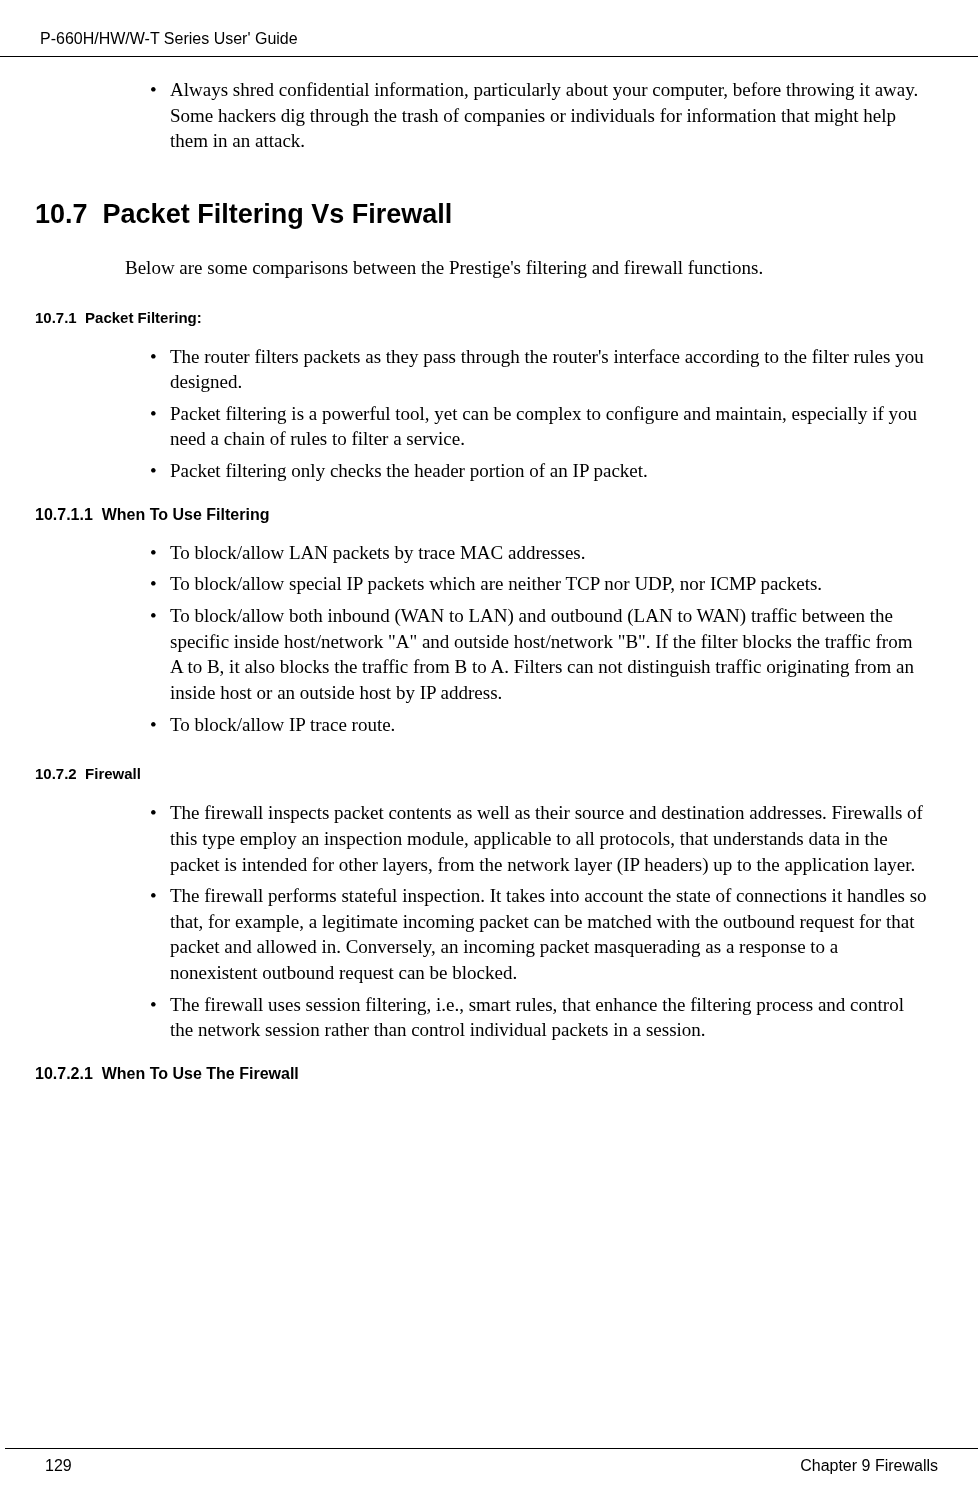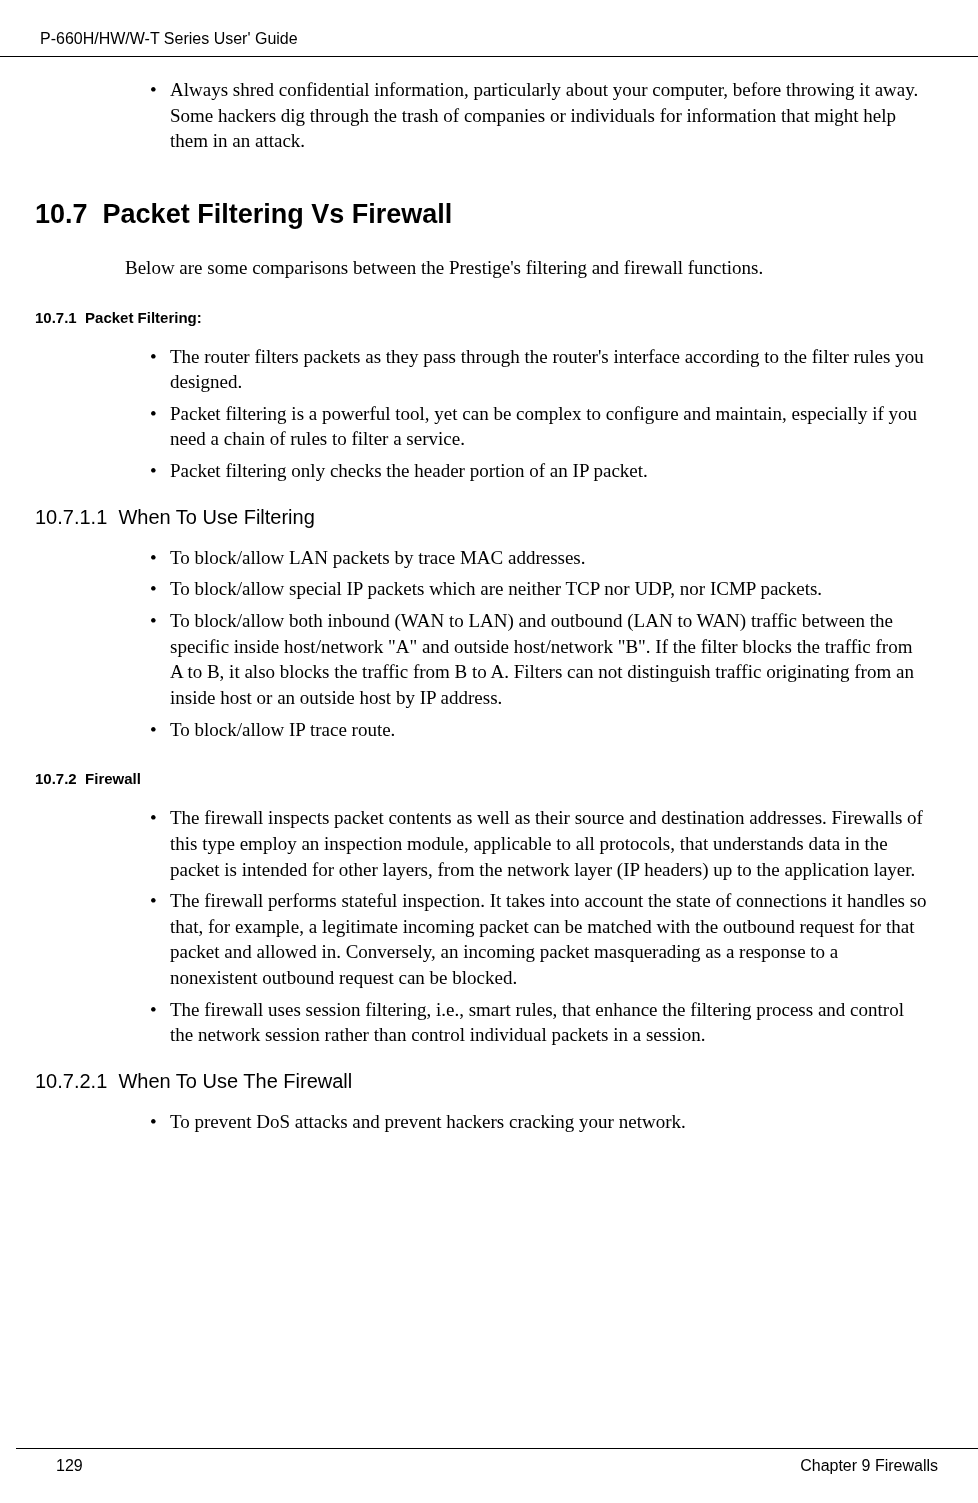--- a/index.html
+++ b/index.html
@@ -52,28 +52,28 @@
       line-height: 1.35;
     }
     .h2 {
       font-family: Arial, Helvetica, sans-serif;
       font-weight: bold;
       font-size: 15px;
       margin: 28px 0 18px 0;
     }
     .h3 {
       font-family: Arial, Helvetica, sans-serif;
-      font-weight: normal;
-      font-size: 20px;
+      font-weight: bold;
+      font-size: 16px;
       margin: 22px 0 16px 0;
     }
     .footer {
       position: absolute;
       bottom: 28px;
-      left: 16px;
+      left: 5px;
       right: 0;
       border-top: 1px solid #000;
       padding: 8px 40px 0 40px;
       font-family: Arial, Helvetica, sans-serif;
       font-size: 16px;
       display: flex;
       justify-content: space-between;
     }
   </style>
 </head>
@@ -125,22 +125,19 @@
   <div class="bullet-list">
     <div class="bullet-item"><span>The firewall inspects packet contents as well as their source and destination addresses. Firewalls of this type employ an inspection module, applicable to all protocols, that understands data in the packet is intended for other layers, from the network layer (IP headers) up to the application layer.</span></div>
     <div class="bullet-item"><span>The firewall performs stateful inspection. It takes into account the state of connections it handles so that, for example, a legitimate incoming packet can be matched with the outbound request for that packet and allowed in. Conversely, an incoming packet masquerading as a response to a nonexistent outbound request can be blocked.</span></div>
     <div class="bullet-item"><span>The firewall uses session filtering, i.e., smart rules, that enhance the filtering process and control the network session rather than control individual packets in a session.</span></div>
   </div>
 
   <div class="h3">
     <span>10.7.2.1</span>&nbsp;&nbsp;<span>When To Use The Firewall</span>
   </div>
 
-  <div class="bullet-list">
-    <div class="bullet-item"><span>To prevent DoS attacks and prevent hackers cracking your network.</span></div>
-  </div>
 
 </div>
 
 <div class="footer">
   <span>129</span>
   <span>Chapter 9 Firewalls</span>
 </div>
 
 </body></html>

